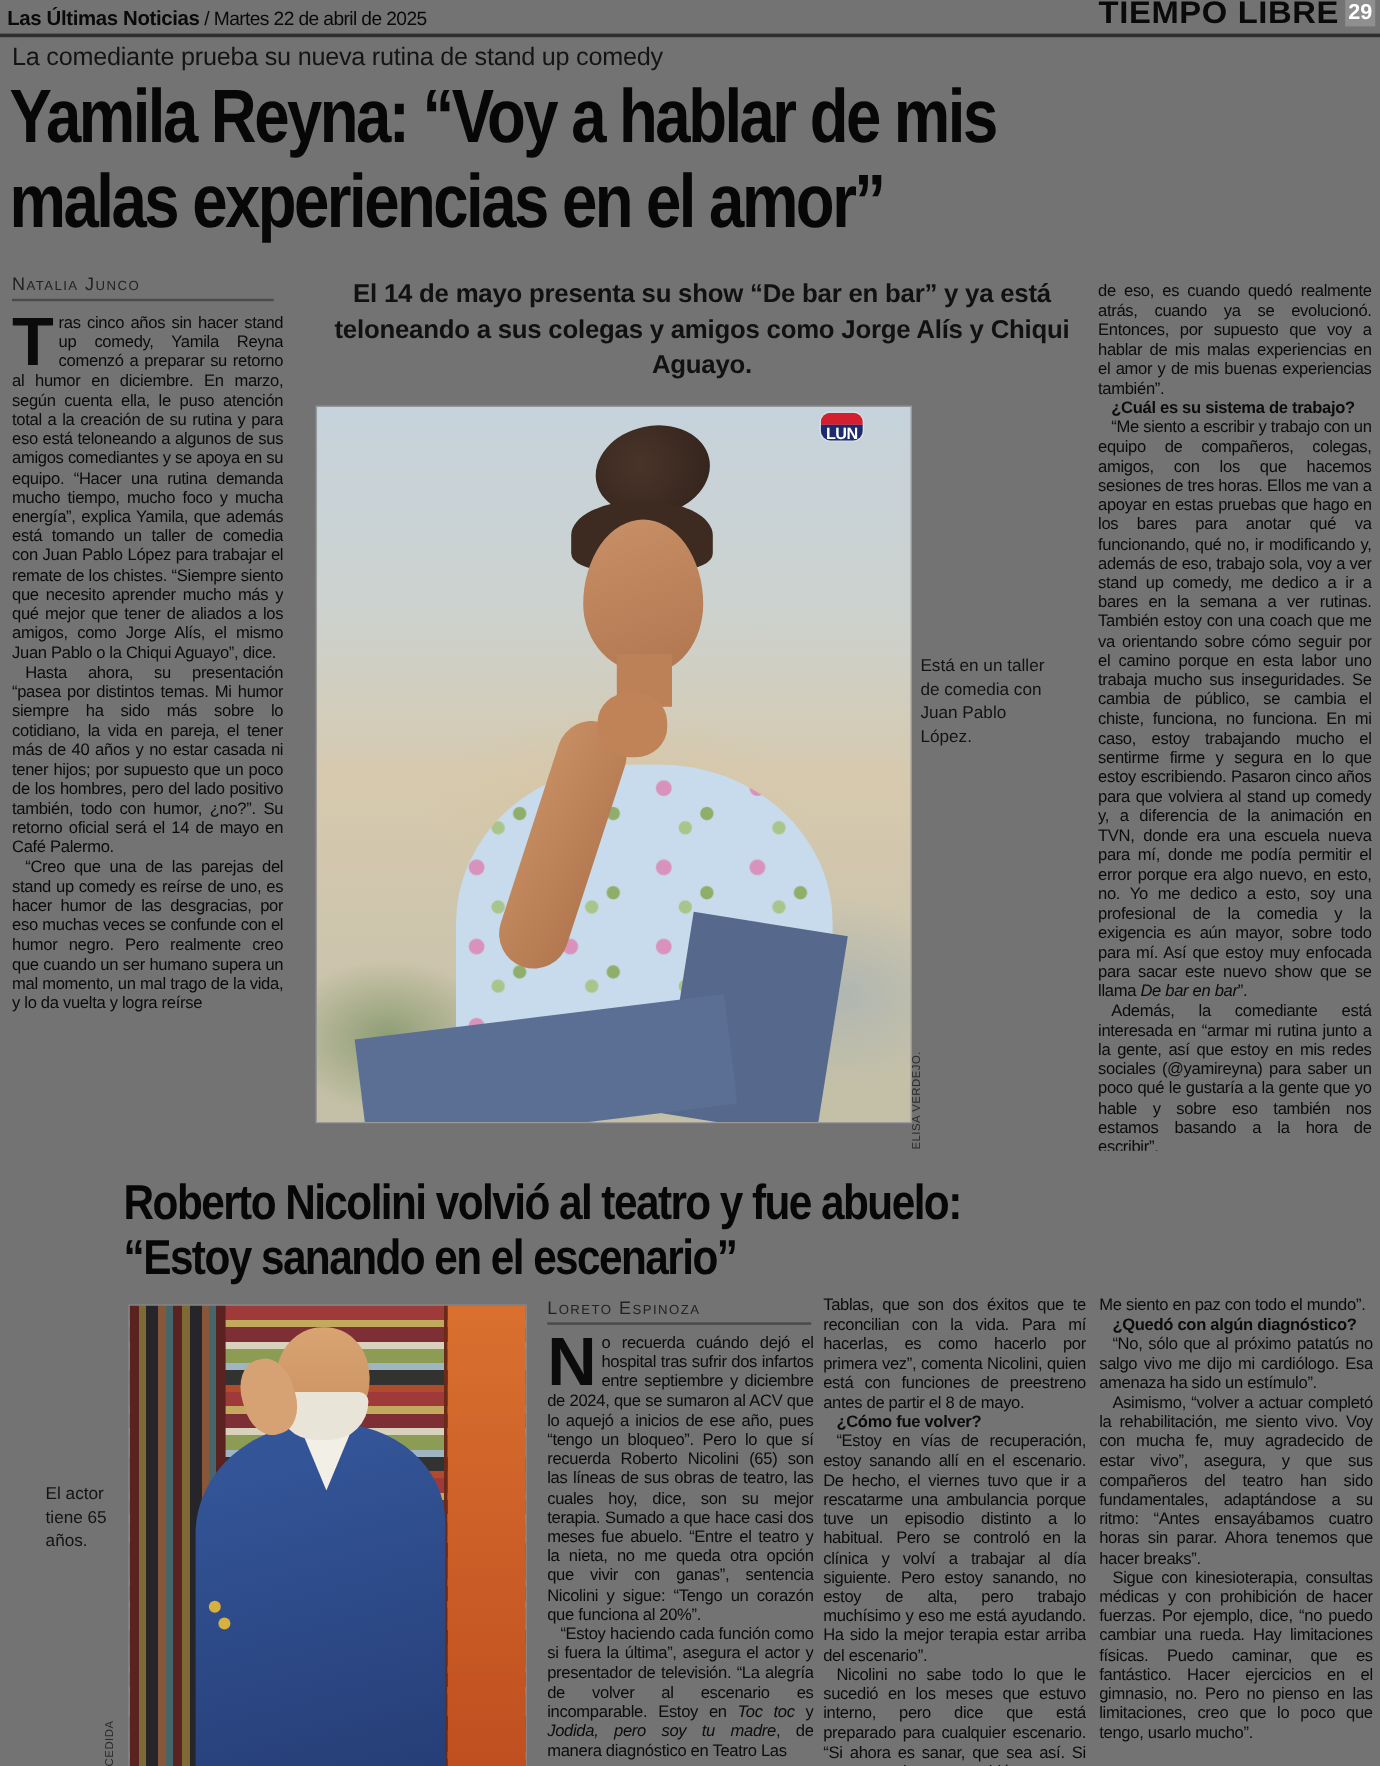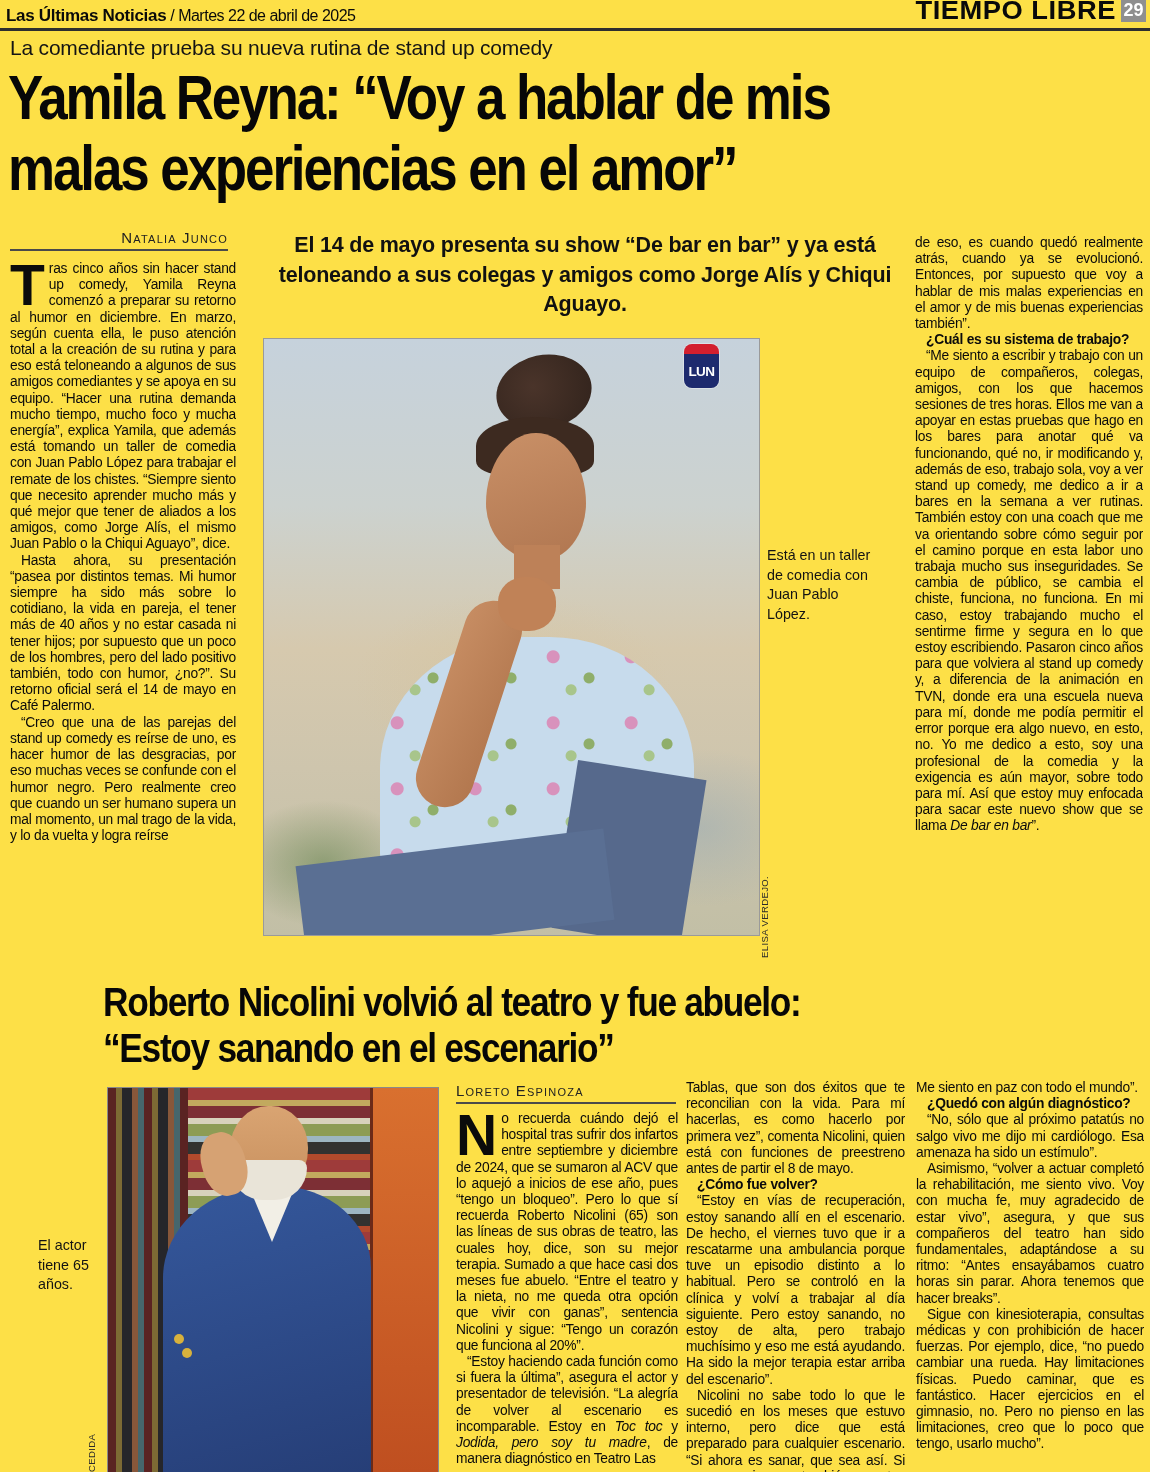--- a/index.html
+++ b/index.html
@@ -1,37 +1,37 @@
 <!DOCTYPE html>
 <html lang="es"><head>
 <meta charset="utf-8">
 <style>
   html,body{margin:0;padding:0;background:#e9e9e9;}
-  .page{position:relative;width:1150px;height:1472px;background:#fde047;margin:0 auto;
+  .page{position:relative;width:1150px;height:1472px;background:#737373;margin:0 auto;
         font-family:"Liberation Sans",sans-serif;color:#0a0a0a;overflow:hidden;}
   
   .masthead{position:absolute;left:0;top:0;width:1150px;height:31px;
             border-bottom:3px solid #2e2e2e;display:flex;justify-content:space-between;align-items:flex-end;box-sizing:border-box;padding:0 4px 2px 6px;}
   .mh-paper{font-weight:700;font-size:17px;letter-spacing:-0.3px;}
   .mh-date{font-size:16px;letter-spacing:-0.5px;}
   .mh-right{display:flex;align-items:center;gap:5px;}
   .mh-section{font-weight:700;font-size:26px;letter-spacing:0.5px;transform:scaleX(1.05);transform-origin:right;}
   .mh-page{display:inline-flex;width:25px;height:23px;background:#8f8f8f;color:#fff;
            font-weight:700;font-size:18px;align-items:center;justify-content:center;}
   
   .kicker1{position:absolute;left:10px;top:36px;font-size:21px;letter-spacing:-0.2px;color:#141414;}
   .headline1{position:absolute;left:8px;top:62px;transform:scaleX(0.84);transform-origin:left top;
              font-weight:700;font-size:63px;line-height:71px;letter-spacing:-2.5px;color:#070707;white-space:nowrap;}
   .kicker2{position:absolute;left:104px;top:951px;font-size:20px;letter-spacing:-0.2px;color:#141414;}
   .headline2{position:absolute;left:103px;top:979px;transform:scaleX(0.86);transform-origin:left top;
              font-weight:700;font-size:41px;line-height:46px;letter-spacing:-1.5px;color:#070707;white-space:nowrap;}
   
   .byline{font-variant:small-caps;font-size:15px;letter-spacing:1.2px;color:#222;
           border-bottom:2px solid #4a4a4a;padding-bottom:3px;}
-  .byline1{position:absolute;left:10px;top:229px;width:218px;text-align:right;}
+  .byline1{position:absolute;left:10px;top:229px;width:218px;}
   .byline2{position:absolute;left:456px;top:1082px;width:220px;}
   
   .col{position:absolute;overflow:hidden;font-size:13.8px;line-height:16.2px;
        text-align:justify;letter-spacing:-0.25px;color:#0b0b0b;}
   .col p{margin:0;}
   .col p.ind{text-indent:11px;}
   .col .q{font-weight:700;}
   .dc{float:left;font-size:57px;line-height:45px;font-weight:700;padding:2px 6px 0 0;letter-spacing:-2px;}
   .lcol1{left:10px;top:261px;width:226px;height:696px;}
   .rcol1{left:915px;top:235px;width:228px;height:724px;}
@@ -67,21 +67,21 @@
         background-color:#c7dbec;
         background-image:radial-gradient(circle at 22% 30%, #d892bc 0 6px, transparent 7px),
                          radial-gradient(circle at 68% 62%, #8fae6a 0 5px, transparent 6px),
                          radial-gradient(circle at 45% 80%, #a8c58b 0 5px, transparent 6px);
         background-size:78px 66px;}
   .arm{left:176px;top:258px;width:58px;height:214px;border-radius:30px;transform:rotate(18deg);
        background:linear-gradient(100deg,#c78d63,#b2774e);}
   .fist{left:234px;top:238px;width:58px;height:54px;border-radius:46%;background:#c08257;}
   .denim{left:36px;top:508px;width:310px;height:92px;transform:rotate(-7deg);background:#5a6f93;}
   .denim2{left:300px;top:430px;width:130px;height:170px;transform:rotate(9deg);background:#56698c;}
-  .lun{left:420px;top:5px;width:35px;height:44px;border-radius:8px;overflow:hidden;
+  .lun{left:420px;top:5px;width:35px;height:23px;border-radius:8px;overflow:hidden;
        display:flex;flex-direction:column;box-shadow:0 0 0 1px rgba(255,255,255,.35);}
   .lun-top{flex:0 0 10px;background:#d31f2e;}
   .lun-bot{flex:1;background:#1d2a6e;color:#fff;font-weight:700;font-size:13.5px;
            display:flex;align-items:center;justify-content:center;letter-spacing:-0.5px;}
   
   .photo2{position:absolute;left:107px;top:1087px;width:330px;height:384px;border:1px solid #8a8a8a;overflow:hidden;
     background:repeating-linear-gradient(180deg,#9e3b3a 0 12px,#c2a95e 12px 18px,#7d2f35 18px 30px,
       #d8d2bc 30px 36px,#8d9c55 36px 48px,#9db6c2 48px 54px,#323230 54px 66px,#b24a2c 66px 72px);}
   .p2-left{left:0;top:0;width:80px;height:100%;
     background:repeating-linear-gradient(90deg,#5a2322 0 8px,#7d6a34 8px 14px,#26262a 14px 24px,#88573a 24px 30px,#46666c 30px 36px);}
@@ -146,20 +146,21 @@
     </div>
   </div>
 
   <div class="caption cap1">Está en un taller de comedia con Juan Pablo López.</div>
   <div class="vcredit cred1">ELISA VERDEJO.</div>
 
   <div class="col rcol1">
     <p>de eso, es cuando quedó realmente atrás, cuando ya se evolucionó. Entonces, por supuesto que voy a hablar de mis malas experiencias en el amor y de mis buenas experiencias también”.</p>
     <p class="q ind">¿Cuál es su sistema de trabajo?</p>
     <p class="ind"><span>“Me siento a escribir y trabajo con un equipo de compañeros, colegas, amigos, con los que hacemos sesiones de tres horas. Ellos me van a apoyar en estas pruebas que hago en los bares para anotar qué va funcionando, qué no, ir modificando y, además de eso, trabajo sola, voy a ver stand up comedy, me dedico a ir a bares en la semana a ver rutinas. También estoy con una coach que me va orientando sobre cómo seguir por el camino porque en esta labor uno trabaja mucho sus inseguridades. Se cambia de público, se cambia el chiste, funciona, no funciona. En mi caso, estoy trabajando mucho el sentirme firme y segura en lo que estoy escribiendo. Pasaron cinco años para que volviera al stand up comedy y, a diferencia de la animación en TVN, donde era una escuela nueva para mí, donde me podía permitir el error porque era algo nuevo, en esto, no. Yo me dedico a esto, soy una profesional de la comedia y la exigencia es aún mayor, sobre todo para mí. Así que estoy muy enfocada para sacar este nuevo show que se llama </span><i>De bar en bar</i><span>”.</span></p>
+    <p class="ind">Además, la comediante está interesada en “armar mi rutina junto a la gente, así que estoy en mis redes sociales (@yamireyna) para saber un poco qué le gustaría a la gente que yo hable y sobre eso también nos estamos basando a la hora de escribir”.</p>
   </div>
 
   <div class="headline2">
     <div>Roberto Nicolini volvió al teatro y fue abuelo:</div>
     <div>“Estoy sanando en el escenario”</div>
   </div>
 
   <div class="photo2">
     <div class="ph p2-left"></div>
     <div class="ph p2-right"></div>

